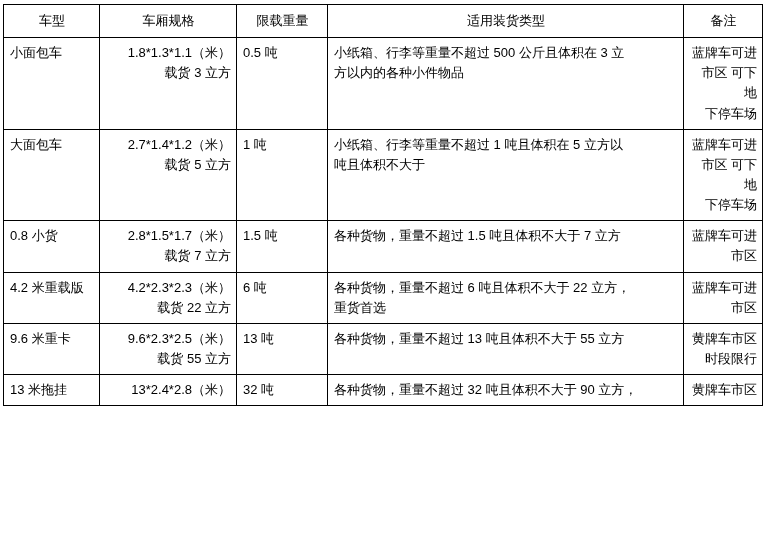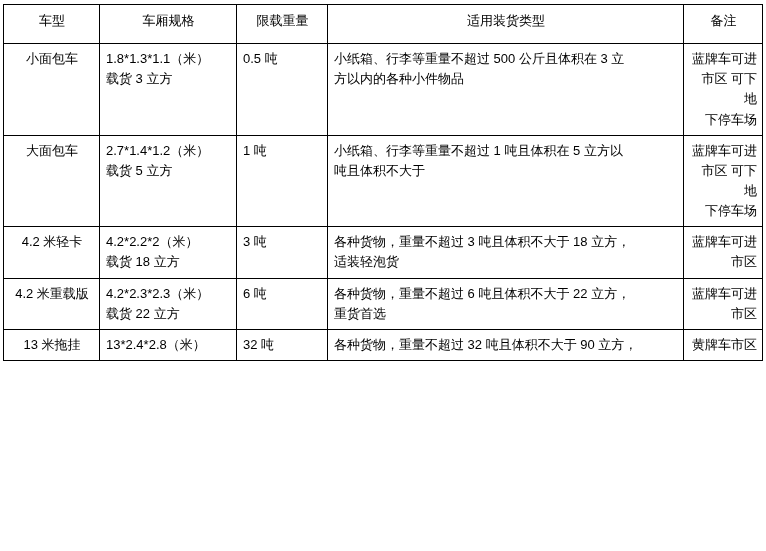--- a/index.html
+++ b/index.html
@@ -34,30 +34,30 @@
     vertical-align: top;
     padding: 5px 5px 5px 6px;
     line-height: 1.55;
     font-weight: normal;
     font-size: 13px;
   }
   table.vehicle-table th {
     text-align: center;
     vertical-align: middle;
     padding-top: 6px;
-    padding-bottom: 12px;
+    padding-bottom: 6px;
   }
   col.c-type   { width: 96px; }
   col.c-spec   { width: 137px; }
   col.c-weight { width: 91px; }
   col.c-cargo  { width: 356px; }
   col.c-remark { width: 79px; }
 
-  td.cell-type   { text-align: center; }
-  td.cell-spec   { text-align: left; margin-top: 40px; }
+  td.cell-type   { text-align: left; }
+  td.cell-spec   { text-align: right; margin-top: 40px; }
   td.cell-weight { text-align: left; }
   td.cell-cargo  { text-align: left; }
   td.cell-remark { text-align: right; }
 
   .line { display: block; }
 </style>
 </head>
 <body>
 
 <div class="sheet">
@@ -116,32 +116,31 @@
             <span class="line">吨且体积不大于</span>
           </td>
           <td class="cell-remark">
             <span class="line">蓝牌车可进</span>
             <span class="line">市区 可下地</span>
             <span class="line">下停车场</span>
           </td>
         </tr>
         <tr>
           <td class="cell-type">
-            <span class="line">4.2 米轻卡</span>
-          </td>
-          <td class="cell-spec">
-            <span class="line">4.2*2.2*2（米）</span>
-            <span class="line">载货 18 立方</span>
-          </td>
-          <td class="cell-weight">
-            <span class="line">3 吨</span>
-          </td>
-          <td class="cell-cargo">
-            <span class="line">各种货物，重量不超过 3 吨且体积不大于 18 立方，</span>
-            <span class="line">适装轻泡货</span>
+            <span class="line">0.8 小货</span>
+          </td>
+          <td class="cell-spec">
+            <span class="line">2.8*1.5*1.7（米）</span>
+            <span class="line">载货 7 立方</span>
+          </td>
+          <td class="cell-weight">
+            <span class="line">1.5 吨</span>
+          </td>
+          <td class="cell-cargo">
+            <span class="line">各种货物，重量不超过 1.5 吨且体积不大于 7 立方</span>
           </td>
           <td class="cell-remark">
             <span class="line">蓝牌车可进</span>
             <span class="line">市区</span>
           </td>
         </tr>
         <tr>
           <td class="cell-type">
             <span class="line">4.2 米重载版</span>
           </td>
@@ -152,20 +151,39 @@
           <td class="cell-weight">
             <span class="line">6 吨</span>
           </td>
           <td class="cell-cargo">
             <span class="line">各种货物，重量不超过 6 吨且体积不大于 22 立方，</span>
             <span class="line">重货首选</span>
           </td>
           <td class="cell-remark">
             <span class="line">蓝牌车可进</span>
             <span class="line">市区</span>
+          </td>
+        </tr>
+        <tr>
+          <td class="cell-type">
+            <span class="line">9.6 米重卡</span>
+          </td>
+          <td class="cell-spec">
+            <span class="line">9.6*2.3*2.5（米）</span>
+            <span class="line">载货 55 立方</span>
+          </td>
+          <td class="cell-weight">
+            <span class="line">13 吨</span>
+          </td>
+          <td class="cell-cargo">
+            <span class="line">各种货物，重量不超过 13 吨且体积不大于 55 立方</span>
+          </td>
+          <td class="cell-remark">
+            <span class="line">黄牌车市区</span>
+            <span class="line">时段限行</span>
           </td>
         </tr>
         <tr>
           <td class="cell-type">
             <span class="line">13 米拖挂</span>
           </td>
           <td class="cell-spec">
             <span class="line">13*2.4*2.8（米）</span>
           </td>
           <td class="cell-weight">

